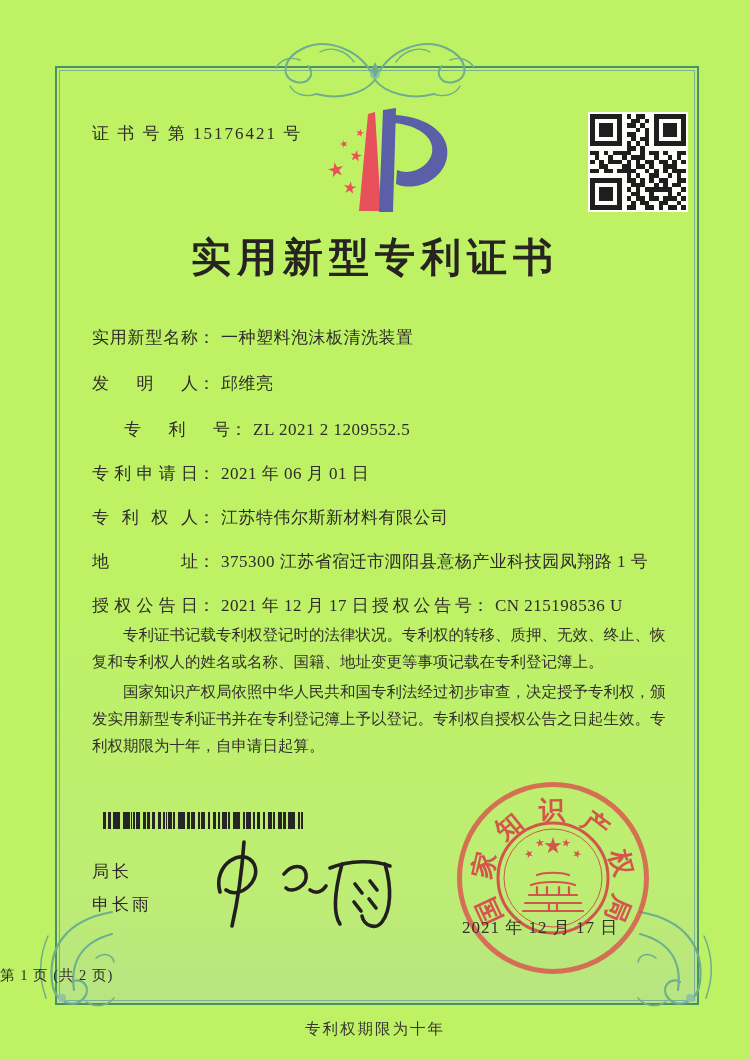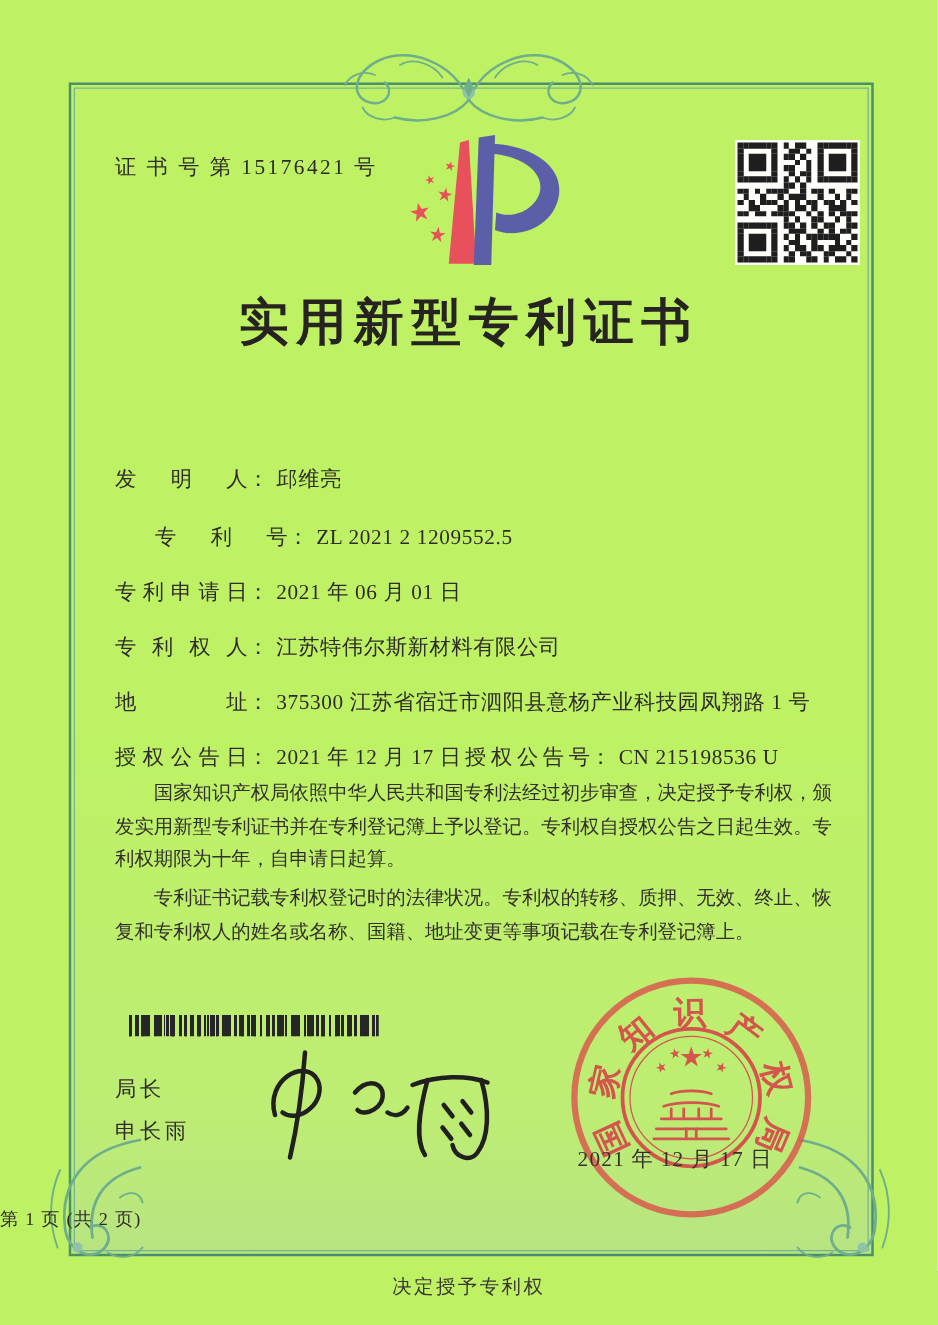--- a/index.html
+++ b/index.html
@@ -577,20 +577,23 @@
       <div class="qcell dark"></div>
       <div class="qcell"></div>
       <div class="qcell dark"></div>
       <div class="qcell dark"></div>
       <div class="qcell"></div>
       <div class="qcell dark"></div>
     </div>
 
   <div class="title">实用新型专利证书</div>
 
+  <div class="row r0">
+    <span class="flabel">实用新型名称</span><span class="fcolon">：</span><span class="fvalue">一种塑料泡沫板清洗装置</span>
+  </div>
   <div class="row r1">
     <span class="flabel">发明人</span><span class="fcolon">：</span><span class="fvalue">邱维亮</span>
   </div>
   <div class="row r2">
     <span class="flabel">专利号</span><span class="fcolon">：</span><span class="fvalue">ZL 2021 2 1209552.5</span>
   </div>
   <div class="row r3">
     <span class="flabel">专利申请日</span><span class="fcolon">：</span><span class="fvalue">2021 年 06 月 01 日</span>
   </div>
   <div class="row r4">
@@ -600,22 +603,22 @@
     <span class="flabel">地址</span><span class="fcolon">：</span><span class="fvalue">375300 江苏省宿迁市泗阳县意杨产业科技园凤翔路 1 号</span>
   </div>
   <div class="row r6">
     <span class="flabel">授权公告日</span><span class="fcolon">：</span><span class="fvalue">2021 年 12 月 17 日</span>
     <span class="grant">
       <span class="flabel">授权公告号</span><span class="fcolon">：</span><span class="fvalue">CN 215198536 U</span>
     </span>
   </div>
 
   <div class="body-text">
+    <p>专利证书记载专利权登记时的法律状况。专利权的转移、质押、无效、终止、恢复和专利权人的姓名或名称、国籍、地址变更等事项记载在专利登记簿上。</p>
     <p>国家知识产权局依照中华人民共和国专利法经过初步审查，决定授予专利权，颁发实用新型专利证书并在专利登记簿上予以登记。专利权自授权公告之日起生效。专利权期限为十年，自申请日起算。</p>
-    <p>专利证书记载专利权登记时的法律状况。专利权的转移、质押、无效、终止、恢复和专利权人的姓名或名称、国籍、地址变更等事项记载在专利登记簿上。</p>
   </div>
 
   <div class="barcode"></div>
 
   <div class="director-title">局长</div>
   <div class="director-name">申长雨</div>
   <svg class="signature" width="215" height="100" viewBox="0 0 215 100">
     <g fill="none" stroke="#22201e" stroke-width="3.6" stroke-linecap="round" stroke-linejoin="round">
       <path d="M28,58 C20,30 52,12 62,30 C70,46 48,66 34,56"></path>
       <path d="M52,8 C50,36 46,66 40,92"></path>
@@ -665,15 +668,15 @@
         <path d="M32,85 h56"></path>
         <path d="M30,93 h60"></path>
         <path d="M56,85 v8"></path>
           <path d="M64,85 v8"></path>
       </g>
     </svg>
   </div>
   <div class="seal-date">2021 年 12 月 17 日</div>
 
   <div class="page-num">第 1 页 (共 2 页)</div>
-  <div class="back-note">决定授予专利权</div>
+  <div class="back-note">专利权期限为十年</div>
 
 </div>
 
 </body></html>

